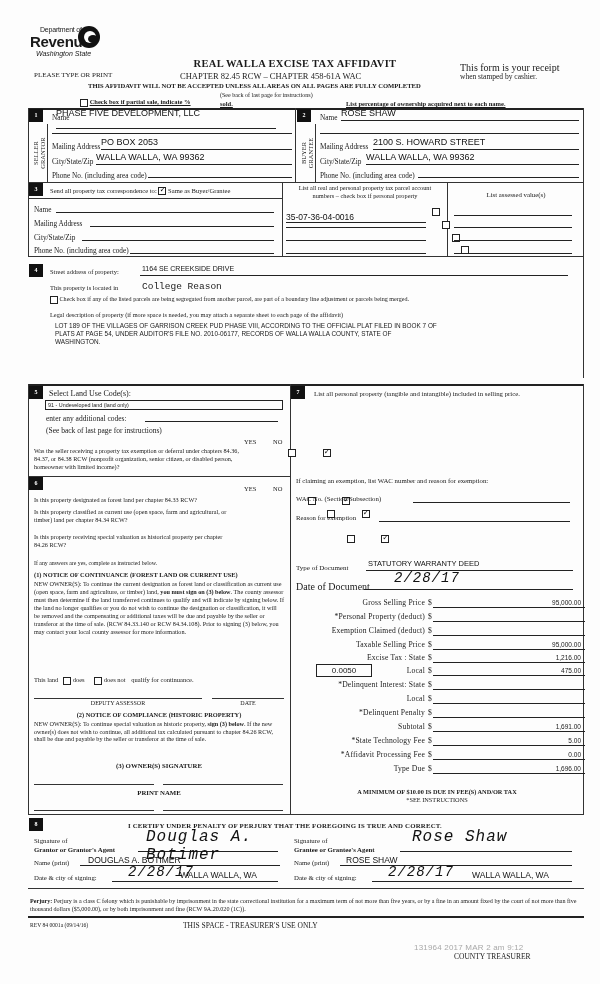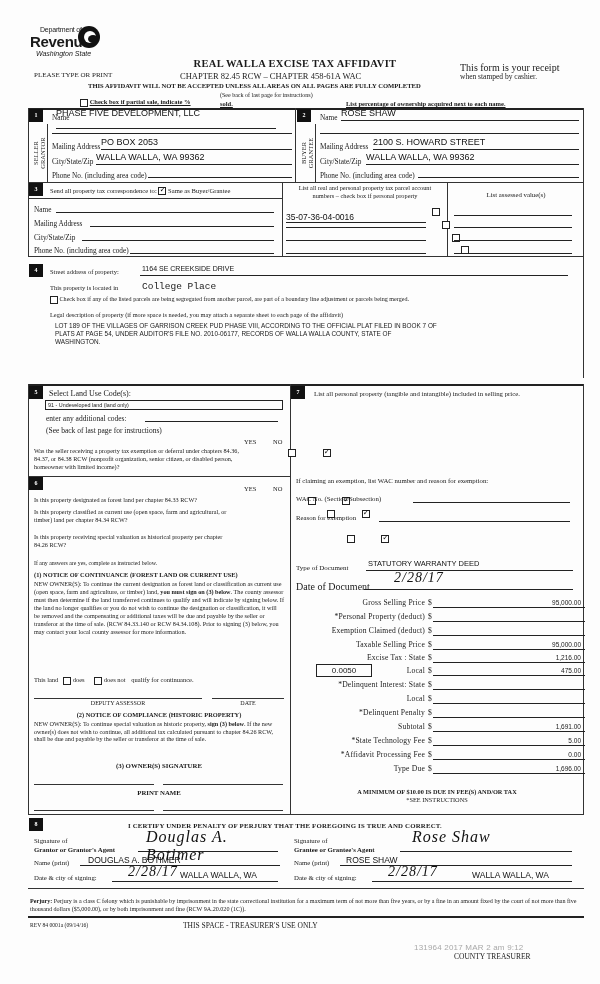--- a/index.html
+++ b/index.html
@@ -7,21 +7,21 @@
   body { position: relative; font-family: "Liberation Serif", serif; color: #1a1a1a; font-size: 7px; }
   .abs { position: absolute; }
   .sans { font-family: "Liberation Sans", sans-serif; }
   .mono { font-family: "Liberation Mono", monospace; }
   .bold { font-weight: bold; }
   .num-box { position: absolute; width: 14px; height: 13px; background: #111; color: #fff; font-size: 6px; font-weight: bold; text-align: center; line-height: 13px; }
   .ul { border-bottom: 1px solid #222; }
   .cb { display: inline-block; width: 8px; height: 8px; border: 1px solid #222; background: #fff; vertical-align: middle; position: relative; }
   .cb.checked::after { content: "\2713"; position: absolute; left: 0px; top: -3px; font-size: 8px; font-family: "DejaVu Sans", sans-serif; color: #111; }
   .typed { font-family: "Liberation Sans", sans-serif; font-size: 9px; color: #111; }
-  .hand { font-family: Liberation Serif, serif; font-style: italic; font-size: 15px; color: #111; letter-spacing: 1px; }
+  .hand { font-family: Liberation Mono, monospace; font-style: italic; font-size: 15px; color: #111; letter-spacing: 1px; }
   .vline { position: absolute; width: 1px; background: #333; }
   .hline { position: absolute; height: 1px; background: #333; }
   .row-label { position: absolute; font-size: 7.3px; }
   .money-row { position: absolute; left: 300px; width: 295px; height: 12px; }
   .money-row .lbl { position: absolute; right: 170px; text-align: right; font-size: 7.6px; letter-spacing: 0.2px; white-space: nowrap; }
   .money-row .dol { position: absolute; left: 128px; font-size: 7.6px; }
   .money-row .val { position: absolute; left: 133px; width: 152px; border-bottom: 1px solid #222; text-align: right; font-family: "Liberation Sans", sans-serif; font-size: 6.5px; padding-right: 4px; height: 10px; line-height: 10px; }
   .logo-mark { position: absolute; left: 78px; top: 26px; width: 22px; height: 22px; border-radius: 50%; background: #111; }
   .logo-mark::before { content: ""; position: absolute; left: 6px; top: 5px; width: 12px; height: 12px; border-radius: 50%; background: #fdfdfd; }
   .logo-mark::after { content: ""; position: absolute; left: 10px; top: 9px; width: 10px; height: 8px; border-radius: 50%; background: #111; }
@@ -133,21 +133,21 @@
 <span class="cb abs" style="left:432px;top:246px;"></span>
 <div class="abs ul" style="left:454px;top:244px;width:118px;height:10px;"></div>
 
 <div class="hline" style="left:28px;top:256px;width:556px;"></div>
 
 
 <div class="num-box" style="left:29px;top:264px;">4</div>
 <div class="row-label" style="left:50px;top:268px;font-size:6.5px;">Street address of property:</div>
 <div class="abs ul typed" style="left:140px;top:265px;width:428px;height:11px;font-size:7px;padding-left:2px;">1164 SE CREEKSIDE DRIVE</div>
 <div class="row-label" style="left:50px;top:284px;font-size:6.5px;">This property is located in</div>
-<div class="abs mono" style="left:142px;top:281px;font-size:9.5px;">College Place</div>
+<div class="abs mono" style="left:142px;top:281px;font-size:9.5px;">College Reason</div>
 <div class="abs" style="left:50px;top:296px;font-size:6.1px;white-space:nowrap;">
   <span class="cb"></span>
   <span>Check box if any of the listed parcels are being segregated from another parcel, are part of a boundary line adjustment or parcels being merged.</span>
 </div>
 <div class="row-label" style="left:50px;top:311px;font-size:6.3px;">Legal description of property (if more space is needed, you may attach a separate sheet to each page of the affidavit)</div>
 <div class="abs sans" style="left:55px;top:322px;font-size:6.4px;line-height:8px;">
   <div>LOT 189 OF THE VILLAGES OF GARRISON CREEK PUD PHASE VIII, ACCORDING TO THE OFFICIAL PLAT FILED IN BOOK 7 OF</div>
   <div>PLATS AT PAGE 54, UNDER AUDITOR'S FILE NO. 2010-06177, RECORDS OF WALLA WALLA COUNTY, STATE OF</div>
   <div>WASHINGTON.</div>
 </div>

